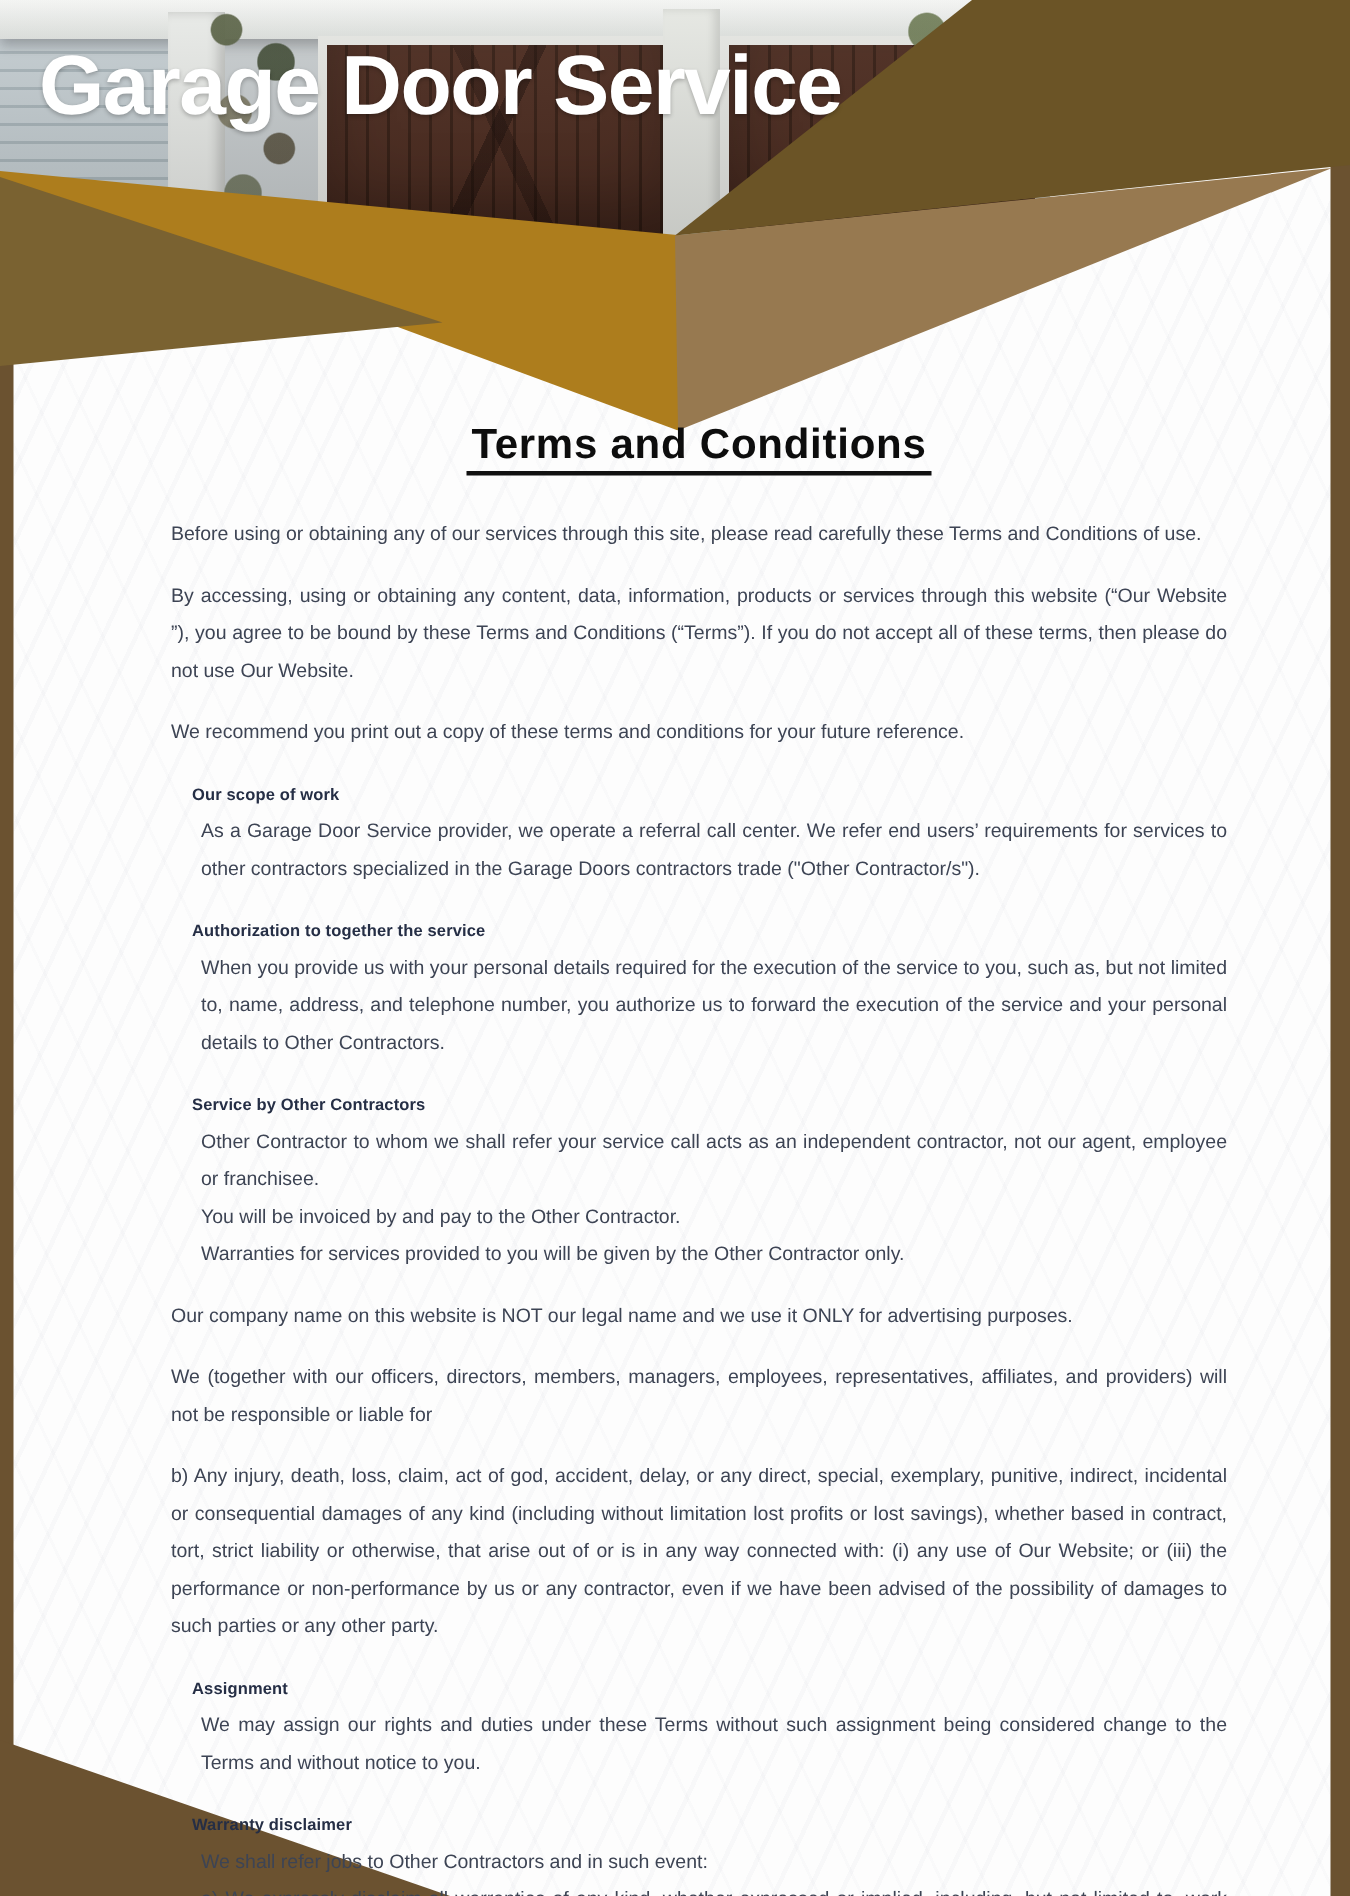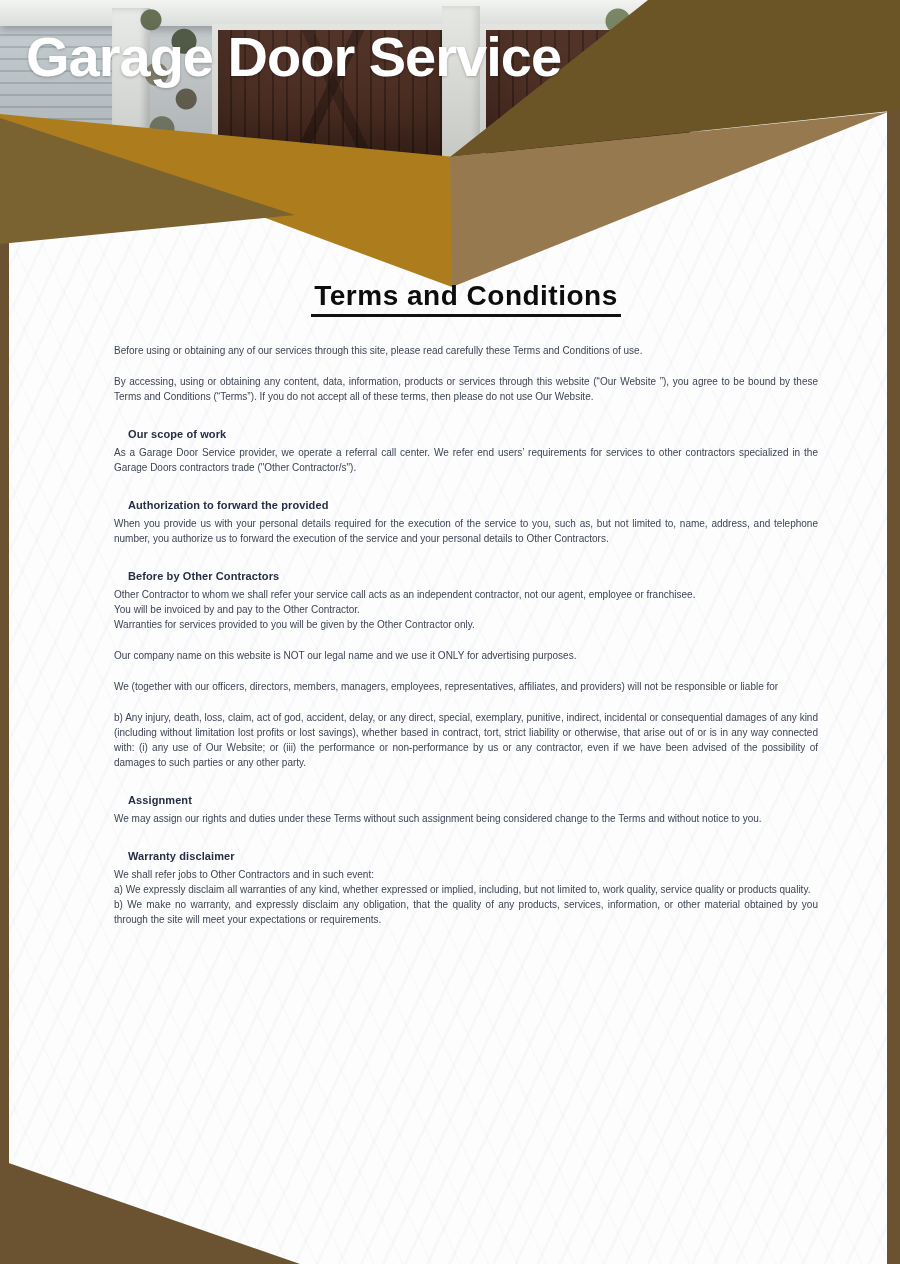--- a/index.html
+++ b/index.html
@@ -63,22 +63,22 @@
     font-size:56px;font-weight:600;letter-spacing:-1px;color:#ffffff;
     text-shadow:0 1px 3px rgba(0,0,0,.25);white-space:nowrap;}
   
   .content{position:absolute;left:16px;top:270px;width:900px;z-index:4;}
   .doc-title-wrap{text-align:center;margin:10px 0 0;}
   .doc-title{display:inline-block;margin:0;padding:0 3px 2px;
     font-size:28px;font-weight:700;letter-spacing:.5px;color:#0d0d0d;
     border-bottom:3px solid #111;}
   .sections{width:704px;margin:26px auto 0;}
   .sec h3{margin:24px 14px 0;font-size:11px;font-weight:700;color:#252e45;letter-spacing:.1px;}
-  .sec h3 + .paras p:first-child{margin-top:5px;}
-  p.body-text{margin:16px 0 0;font-size:10px;line-height:15px;color:#3d4454;
+  .sec h3 + .paras p:first-child{margin-top:5px;margin-left:20px;}
+  p.body-text{margin:16px 0 0;font-size:13px;line-height:25px;color:#3d4454;
     text-align:justify;white-space:pre-line;}
   
   .footer-tri{position:absolute;left:0;bottom:0;width:300px;height:104px;z-index:2;
     background:#6b5230;clip-path:polygon(0 0,100% 100%,0 100%);}
 </style>
 </head>
 <body>
 
 <div class="page">
 
@@ -107,39 +107,40 @@
   <div class="content">
     <div class="doc-title-wrap">
       <h2 class="doc-title">Terms and Conditions</h2>
     </div>
     <div class="sections">
   <div class="sec">
 
     <div class="paras">
             <p class="body-text">Before using or obtaining any of our services through this site, please read carefully these Terms and Conditions of use.</p>
             <p class="body-text">By accessing, using or obtaining any content, data, information, products or services through this website (“Our Website ”), you agree to be bound by these Terms and Conditions (“Terms”). If you do not accept all of these terms, then please do not use Our Website.</p>
+            <p class="body-text">We recommend you print out a copy of these terms and conditions for your future reference.</p>
           </div>
   </div>
 
   <div class="sec">
     <h3>Our scope of work</h3>
     <div class="paras">
             <p class="body-text">As a Garage Door Service provider, we operate a referral call center. We refer end users’ requirements for services to other contractors specialized in the Garage Doors contractors trade ("Other Contractor/s").</p>
           </div>
   </div>
 
   <div class="sec">
-    <h3>Authorization to forward the provided</h3>
+    <h3>Authorization to together the service</h3>
     <div class="paras">
             <p class="body-text">When you provide us with your personal details required for the execution of the service to you, such as, but not limited to, name, address, and telephone number, you authorize us to forward the execution of the service and your personal details to Other Contractors.</p>
           </div>
   </div>
 
   <div class="sec">
-    <h3>Before by Other Contractors</h3>
+    <h3>Service by Other Contractors</h3>
     <div class="paras">
             <p class="body-text">Other Contractor to whom we shall refer your service call acts as an independent contractor, not our agent, employee or franchisee.
 You will be invoiced by and pay to the Other Contractor.
 Warranties for services provided to you will be given by the Other Contractor only.</p>
             <p class="body-text">Our company name on this website is NOT our legal name and we use it ONLY for advertising purposes.</p>
           </div>
   </div>
 
   <div class="sec">
     <div class="paras">

